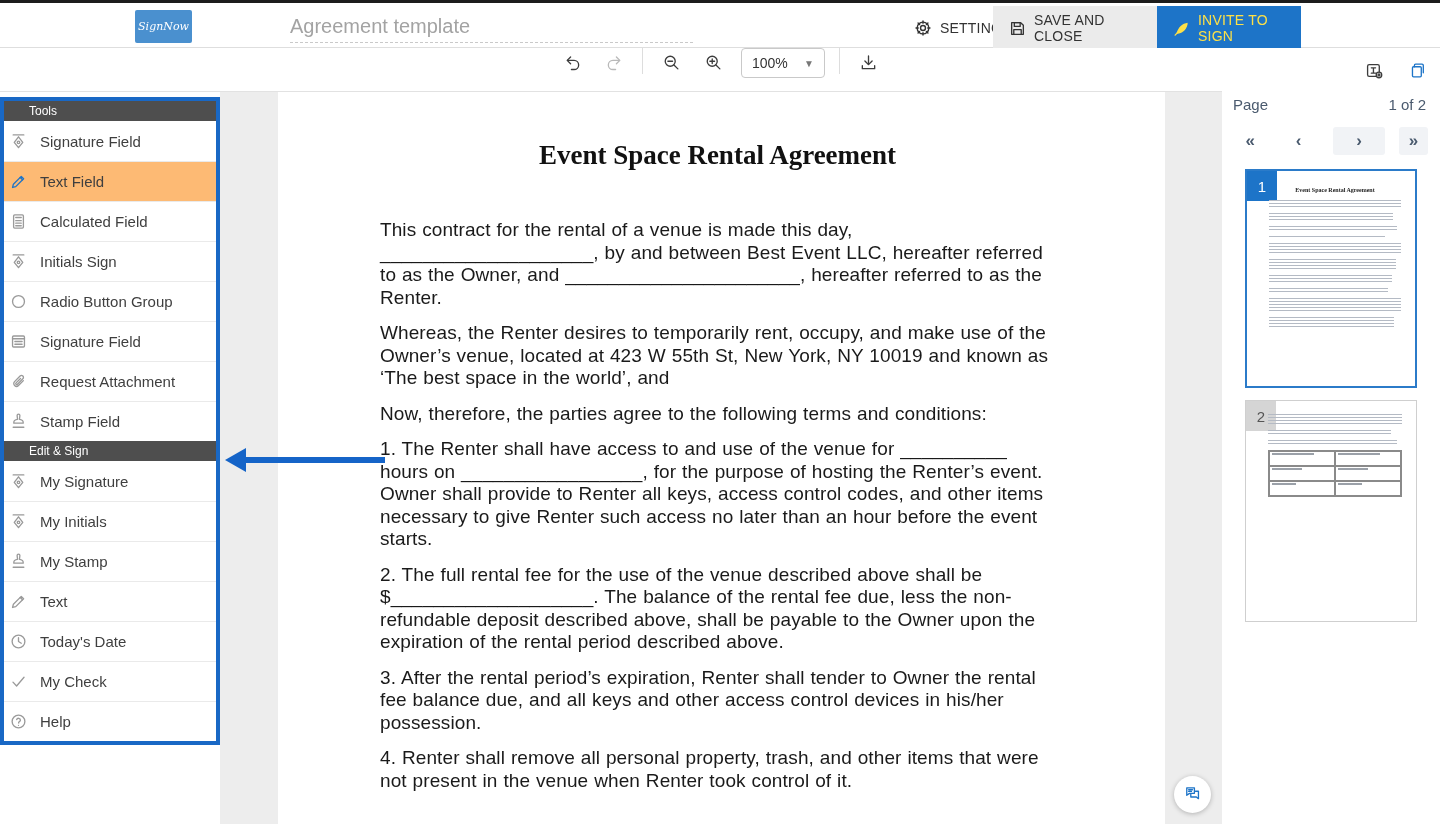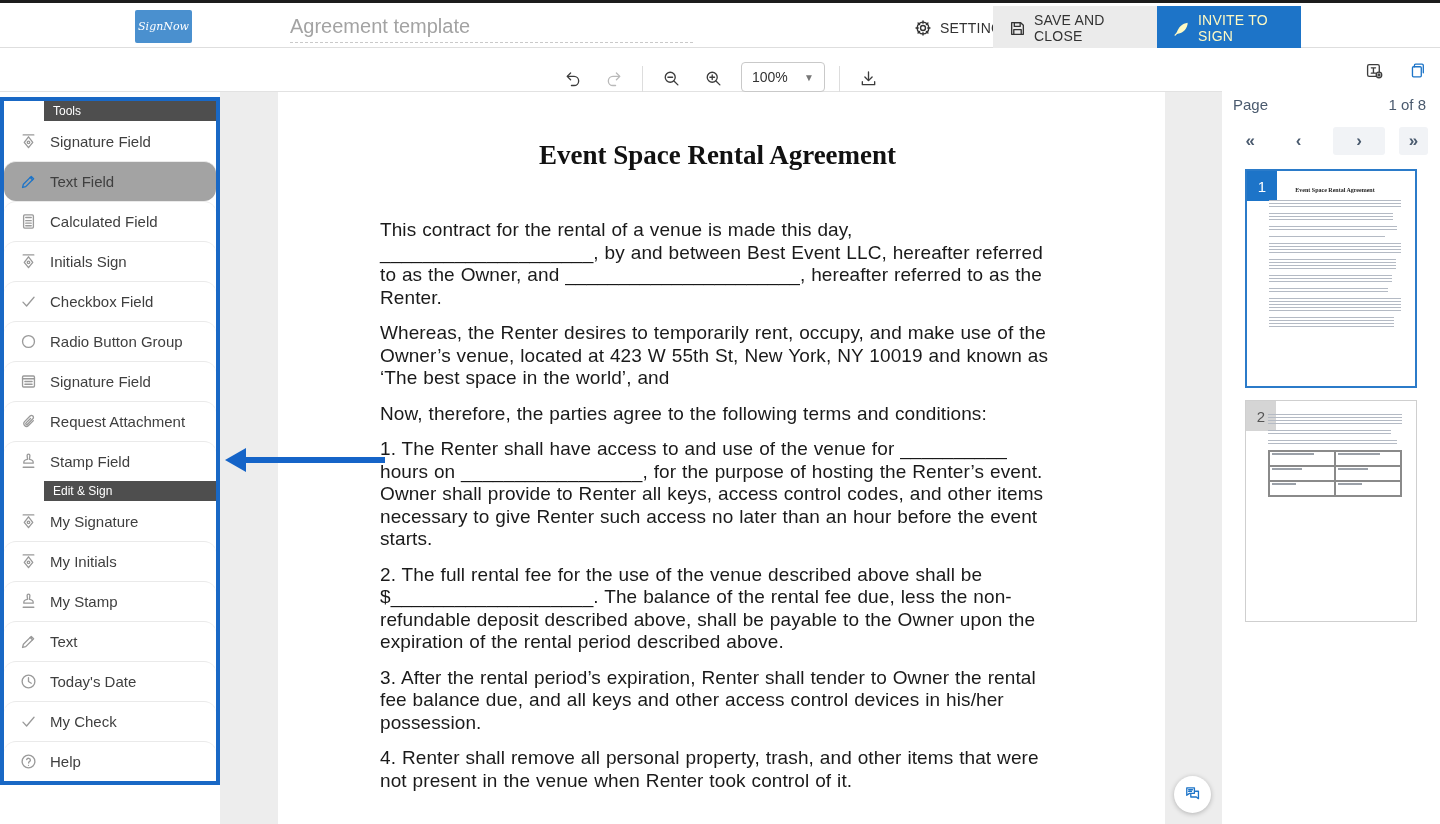--- a/index.html
+++ b/index.html
@@ -17,28 +17,28 @@
           color:#fff; font-style:italic; font-size:11px; font-family:"DejaVu Serif", serif; }
   .doc-title-input { position:absolute; left:290px; top:8px; width:403px; height:32px;
           border:none; outline:none; font-size:20px; color:#a3a3a3;
           border-bottom:1px dashed #c9c9c9; background:transparent;
           font-family:"Liberation Sans", sans-serif; }
   .hdr-btn { position:absolute; top:3px; height:44px; display:flex; align-items:center;
              gap:8px; font-size:14px; color:#333; cursor:pointer; padding:0 16px;
              letter-spacing:.2px; }
   .btn-settings { left:898px; }
   .btn-save { left:993px; width:179px; background:#ebebeb; justify-content:center; }
-  .btn-invite { left:1157px; width:144px; background:#1d74c8; color:#fef9c3; justify-content:center; }
+  .btn-invite { left:1157px; width:144px; background:#1d74c8; color:#fde047; justify-content:center; }
   .hdr-btn .ic { display:flex; align-items:center; }
 
   
   .toolbar { position:absolute; left:0; top:48px; width:1440px; height:44px; background:#fff;
              border-bottom:1px solid #e2e2e2; }
   .tb-center { position:absolute; left:50%; top:0; transform:translateX(-50%); height:44px;
-               display:flex; align-items:flex-end; gap:14px; }
+               display:flex; align-items:flex-start; gap:14px; }
   .tb-ic { display:flex; align-items:center; justify-content:center; width:28px; height:28px;
            cursor:pointer; color:#3c3c3c; }
   .tb-ic.disabled { color:#b9b9b9; cursor:default; }
   .tb-div { width:1px; height:26px; background:#ddd; }
   .zoom-box { width:84px; height:30px; border:1px solid #c9c9c9; border-radius:4px;
               display:flex; align-items:center; justify-content:space-between;
               padding:0 10px; font-size:14px; color:#333; cursor:pointer; }
   .zoom-box .caret { font-size:10px; color:#777; }
   .tb-right { position:absolute; right:10px; top:0; height:44px; display:flex;
               align-items:center; gap:14px; }
@@ -50,29 +50,29 @@
               overflow:hidden; }
   .doc-content { padding:48px 110px 0 102px; }
   .doc-title { font-family:"Liberation Serif", serif; font-weight:bold; font-size:27px;
                text-align:center; color:#111; margin-bottom:48px; }
   .doc-content p { font-size:19px; line-height:22.5px; color:#1a1a1a; margin-bottom:13px;
                    letter-spacing:.1px; word-spacing:.5px; }
 
   
   .sidebar { position:absolute; left:0; top:97px; width:220px; background:#fff;
              border:4px solid #1968c5; z-index:5; }
-  .sb-section-header { background:#4e4e4e; color:#fff; font-size:12px; padding:3px 9px;
-                       height:20px;margin-left:40px; }
-  .sb-item { display:flex; align-items:center; height:40px; padding-left:15px; gap:13px;
+  .sb-section-header { background:#4e4e4e; color:#fff; font-size:12px; padding:3px 25px;
+                       height:20px; }
+  .sb-item { display:flex; align-items:center; height:40px; padding-left:5px; gap:13px;
              font-size:15px; color:#3f3f3f; cursor:pointer; background:#fff;
-             border-top:1px solid #eaeaea;border-radius:12px; }
+             border-top:1px solid #eaeaea; }
   .sb-item.first { border-top:none; }
   .sb-item .sb-ic { width:18px; display:flex; align-items:center; justify-content:center;
                     color:#9a9a9a; }
-  .sb-item.selected { background:#a3a3a3; }
+  .sb-item.selected { background:#fdba74; }
   .sb-item.selected .sb-ic { color:#1d74c8; }
 
   
   .pointer-arrow { position:absolute; left:225px; top:448px; width:160px; height:24px; z-index:6; }
   .pointer-arrow .head { position:absolute; left:0; top:0; width:0; height:0;
       border-top:12px solid transparent; border-bottom:12px solid transparent;
       border-right:21px solid #1564c8; }
   .pointer-arrow .tail { position:absolute; left:18px; top:9px; width:142px; height:6px;
       background:#1564c8; }
 
@@ -265,28 +265,20 @@
           <path d="M3 1.8h10"></path>
           <path d="M8 3.6l4 5.2-4 5-4-5z"></path>
           <circle cx="8" cy="8.8" r="1.2"></circle>
         </svg>
       </span>
       <span>Initials Sign</span>
     </div>
     <div class="sb-item">
       <span class="sb-ic">
         <svg width="17" height="17" viewBox="0 0 16 16" fill="none" stroke="currentColor" stroke-width="1.25" stroke-linecap="round" stroke-linejoin="round">
-          <path d="M2.8 8.6l3.4 3.6L13.2 4"></path>
-        </svg>
-      </span>
-      <span>Checkbox Field</span>
-    </div>
-    <div class="sb-item">
-      <span class="sb-ic">
-        <svg width="17" height="17" viewBox="0 0 16 16" fill="none" stroke="currentColor" stroke-width="1.25" stroke-linecap="round" stroke-linejoin="round">
           <circle cx="8" cy="8" r="5.6"></circle>
         </svg>
       </span>
       <span>Radio Button Group</span>
     </div>
     <div class="sb-item">
       <span class="sb-ic">
         <svg width="17" height="17" viewBox="0 0 16 16" fill="none" stroke="currentColor" stroke-width="1.25" stroke-linecap="round" stroke-linejoin="round">
           <rect x="2.4" y="2.8" width="11.2" height="10.4" rx="1"></rect>
           <path d="M2.4 5.4h11.2M4.6 8h6.8M4.6 10.6h6.8"></path>
@@ -380,21 +372,21 @@
   </div>
 
 <div class="pointer-arrow">
   <div class="head"></div>
     <div class="tail"></div>
 </div>
 
 <div class="page-panel">
   <div class="pp-head">
     <span>Page</span>
-    <span>1 of 8</span>
+    <span>1 of 2</span>
   </div>
   <div class="pp-nav">
     <span class="nav-btn nav-first">
         <span>«</span>
       </span>
     <span class="nav-btn nav-prev">
         <span>‹</span>
       </span>
     <span class="nav-btn nav-next">
         <span>›</span>

